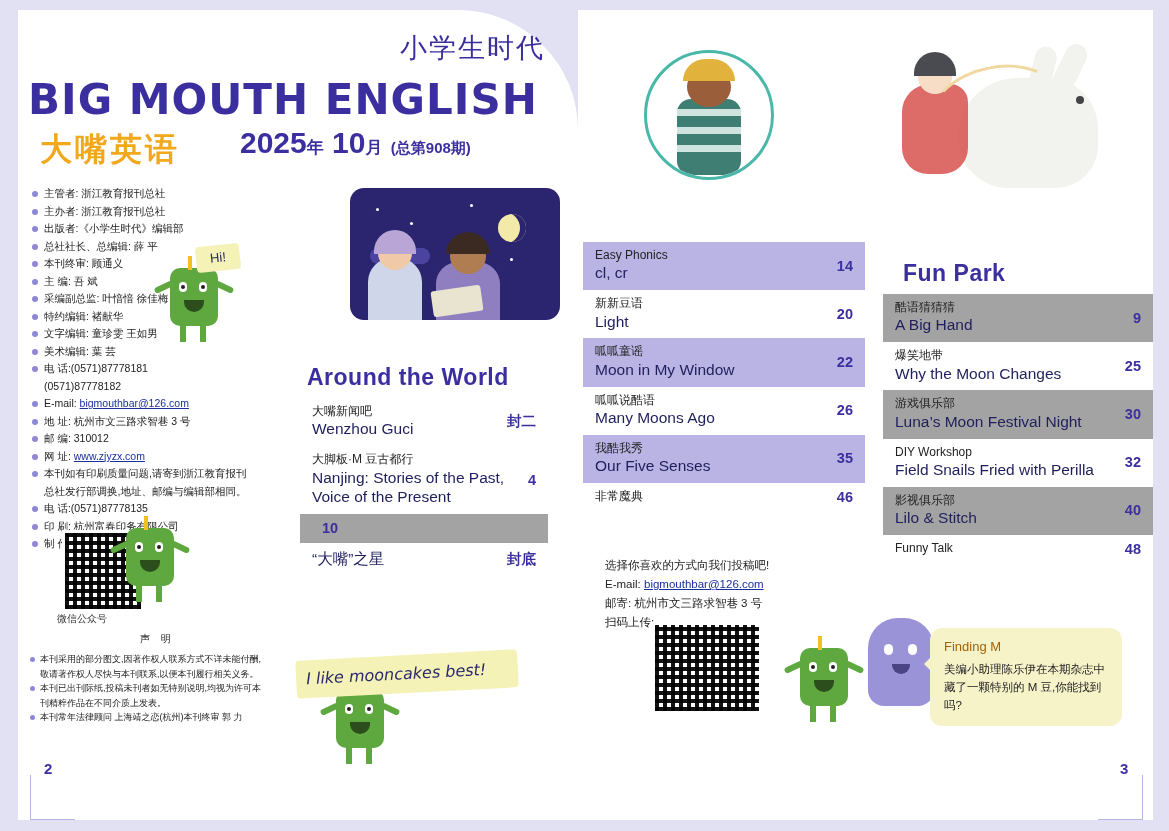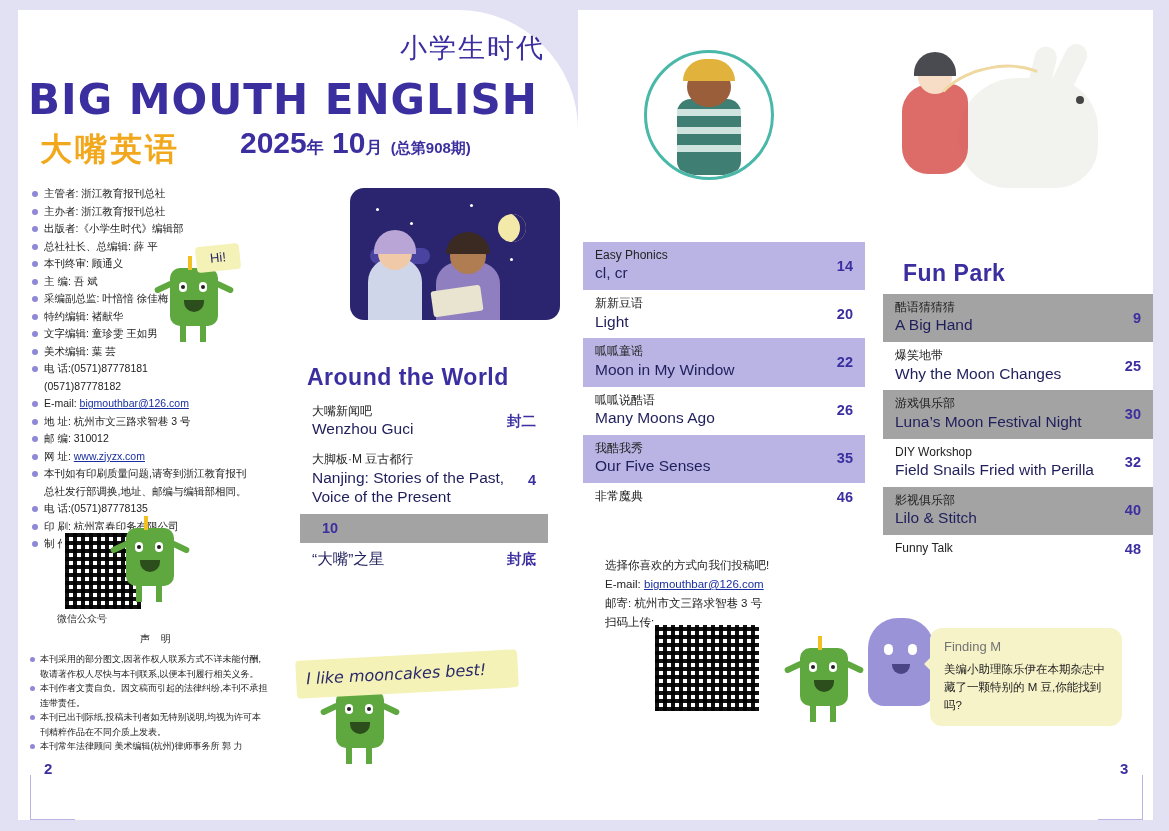--- a/index.html
+++ b/index.html
@@ -126,21 +126,21 @@
     background-blend-mode:multiply;
     border:3px solid #fff;
   }
 
   
   .callout{
     position:absolute;left:930px;top:628px;width:192px;height:98px;
     background:#f6f3c9;border-radius:12px;padding:10px 14px;box-sizing:border-box;
     font-size:11.5px;color:#222;line-height:18px;
   }
-  .callout .t{font-size:13px;color:#737373;margin-bottom:4px;}
+  .callout .t{font-size:13px;color:#a16207;margin-bottom:4px;}
   .callout:after{
     content:"";position:absolute;left:-14px;top:28px;width:0;height:0;
     border:8px solid transparent;border-right-color:#f6f3c9;
   }
 
   
   .mooncake-bubble{
     position:absolute;left:296px;top:655px;width:222px;height:38px;
     background:#f5f2b8;transform:rotate(-3deg);
     border-radius:4px;
@@ -270,23 +270,22 @@
     <div class="row">印   刷: 杭州富春印务有限公司</div>
     <div class="row">制   作: 青苹儿美术工坊</div>
   </div>
 
   <div class="qr"></div>
   <div class="qr-cap">微信公众号</div>
 
   <div class="statement-title">声   明</div>
   <div class="statement">
     <div class="row"><span>本刊采用的部分图文,因著作权人联系方式不详未能付酬,</span><br><span>敬请著作权人尽快与本刊联系,以便本刊履行相关义务。</span></div>
-    <div class="row"><span>本刊作者文责自负。因文稿而引起的法律纠纷,本刊不承担</span><br><span>连带责任。</span></div>
     <div class="row"><span>本刊已出刊际纸,投稿未刊者如无特别说明,均视为许可本</span><br><span>刊精粹作品在不同介质上发表。</span></div>
-    <div class="row">本刊常年法律顾问   美术编辑(杭州)律师事务所   郭   力</div>
+    <div class="row">本刊常年法律顾问   上海靖之恋(杭州)本刊终审   郭   力</div>
   </div>
 
   <div class="ill night">
     <div class="moon"></div>
     <div class="star" style="left:26px;top:20px;"></div>
     <div class="star" style="left:60px;top:34px;"></div>
     <div class="star" style="left:120px;top:16px;"></div>
     <div class="star" style="left:160px;top:70px;"></div>
     <div class="cloud"></div>
     <div class="kid-a">

